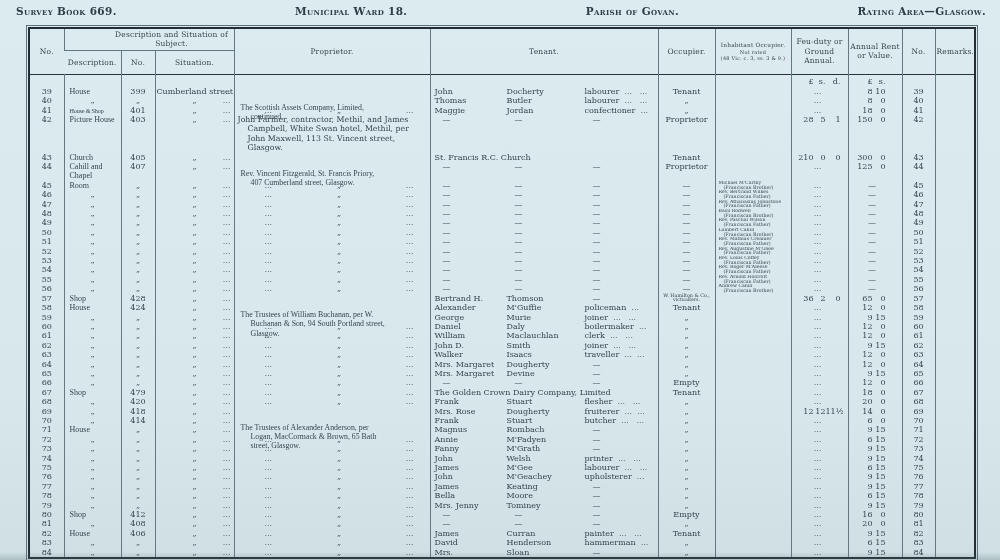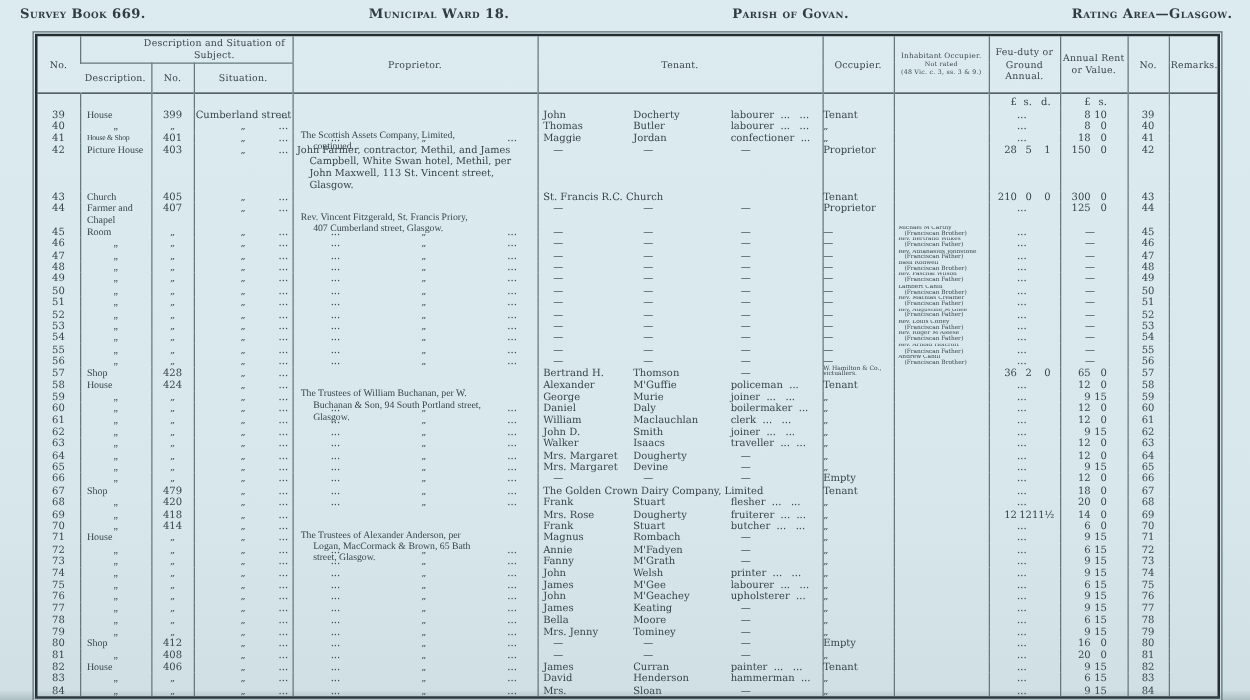--- a/index.html
+++ b/index.html
@@ -44,21 +44,21 @@
   .sit .sit-dots{position:absolute;right:3px;top:0;}
   .prop{position:relative;overflow:visible;}
   .prop-text{font-size:7.8px;white-space:pre-line;padding:0 3px 0 13px;text-indent:-10px;}
   .prop-text.abs{position:absolute;top:16px;left:3px;right:2px;padding:0 0 0 13px;font-family:Liberation Serif, serif;}
   .prop-dots{display:flex;justify-content:space-between;padding:0 16px 0 30px;}
   .ten{padding-left:4px;white-space:pre;overflow:hidden;}
   .tf{display:inline-block;width:72px;white-space:pre;}
   .tl{display:inline-block;width:78px;white-space:pre;}
   .to{display:inline-block;white-space:pre;}
   .tu{display:inline-block;}
-  .occ{}
+  .occ{text-align:center;}
   .occ-sm{font-size:4.8px;line-height:4.7px;white-space:pre-line;}
   .inh{padding-left:3px;overflow:hidden;}
   .ih1{font-size:4.7px;line-height:4.7px;white-space:nowrap;}
   .ih2{font-size:4.7px;line-height:4.7px;white-space:nowrap;padding-left:5px;}
   .feu{white-space:nowrap;}
   .f0{display:inline-block;width:22px;text-align:right;}
   .f1{display:inline-block;width:12px;text-align:right;}
   .f2{display:inline-block;width:15px;text-align:right;}
   .fdots{display:block;text-align:center;padding-right:4px;}
   .rent{white-space:nowrap;}
@@ -225,21 +225,21 @@
             <td class="c ten"><span class="tu">St. Francis R.C. Church</span></td>
             <td class="c occ">Tenant</td>
             <td class="c inh"></td>
             <td class="c feu"><span class="f0">210</span><span class="f1">0</span><span class="f2">0</span></td>
             <td class="c rent"><span class="r1">300</span><span class="r2">0</span></td>
             <td class="c no2">43</td>
             <td class="c rem"></td>
           </tr>
           <tr class="row">
             <td class="c no1">44</td>
-            <td class="c desc">Farmer and Chapel</td>
+            <td class="c desc">Cahill and Chapel</td>
             <td class="c sno">407</td>
             <td class="c sit dit"><span class="sit-t">„</span><span class="sit-dots">...</span></td>
             <td class="c prop"></td>
             <td class="c ten"><span class="tf"> —</span><span class="tl"> —</span><span class="to"> —</span></td>
             <td class="c occ">Proprietor</td>
             <td class="c inh"></td>
             <td class="c feu">
               <span class="fdots">...</span>
             </td>
             <td class="c rent"><span class="r1">125</span><span class="r2">0</span></td>

